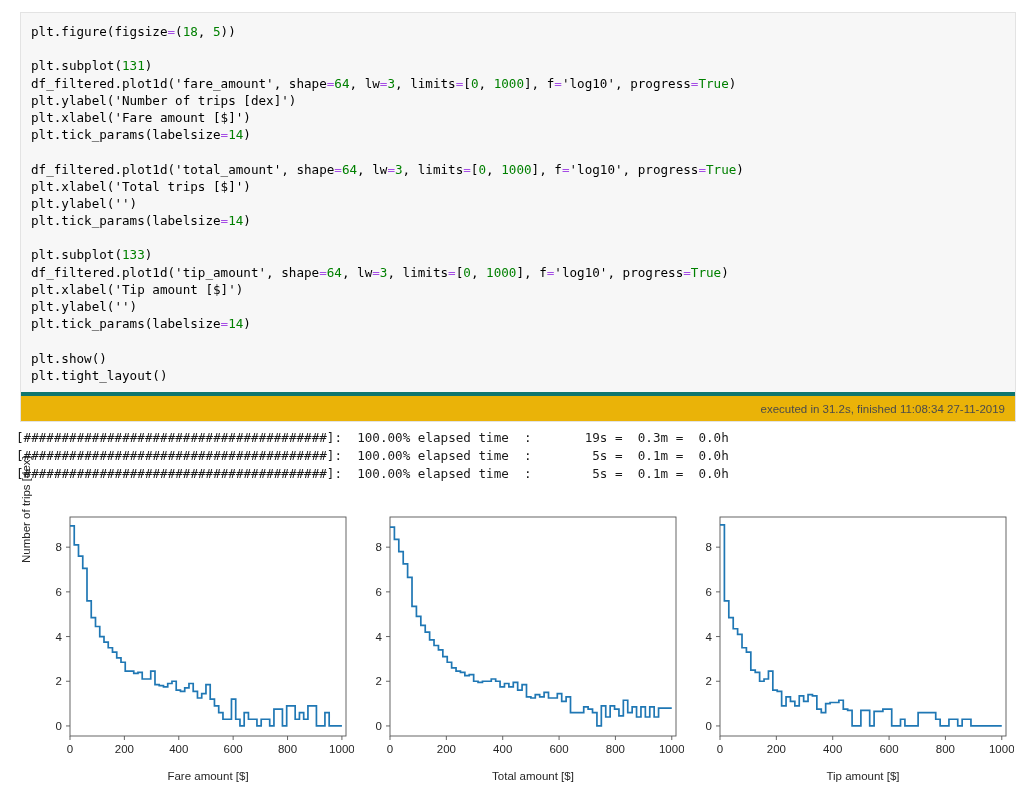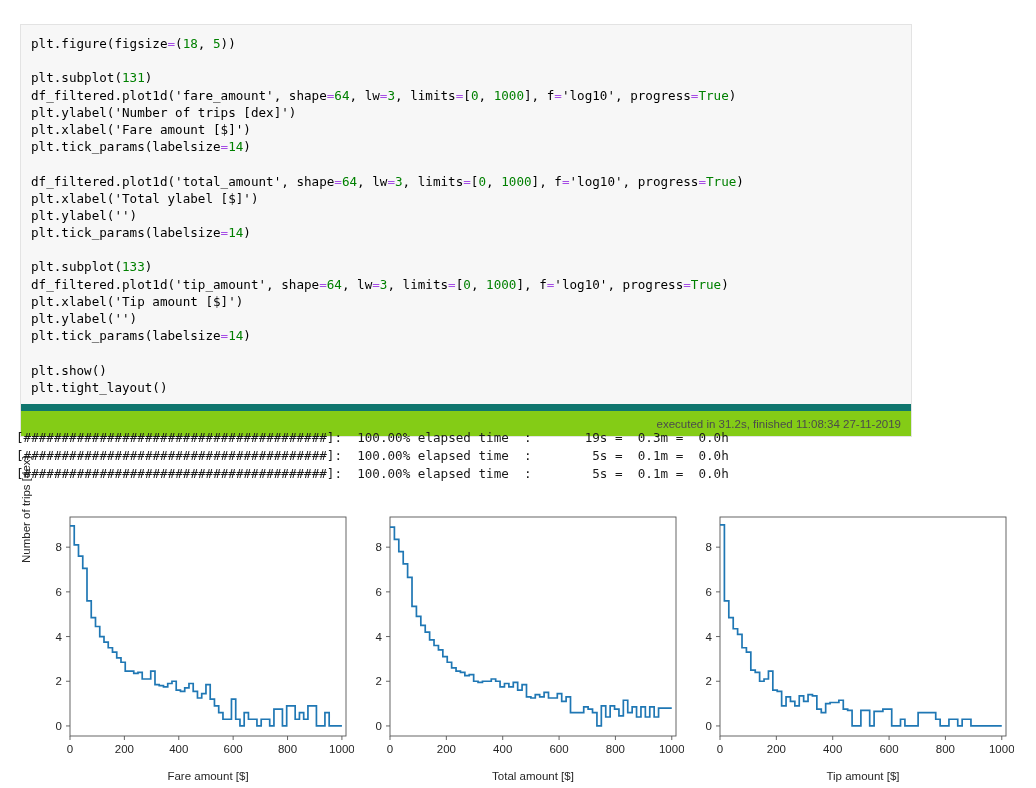--- a/index.html
+++ b/index.html
@@ -12,22 +12,22 @@
     height: 788px;
     position: relative;
     font-family: "Liberation Sans", sans-serif;
     overflow: hidden;
   }
 
   
   #notebook-cell {
     position: absolute;
     left: 20px;
-    top: 24px;
-    width: 892px;
+    top: 12px;
+    width: 996px;
     background: #f7f7f7;
     border: 1px solid #e3e3e3;
     box-sizing: border-box;
   }
   #code-area {
     padding: 10px 0 8px 10px;
   }
   .code-line {
     font-family: "DejaVu Sans Mono", "Liberation Mono", monospace;
     font-size: 12.6px;
@@ -38,22 +38,22 @@
   }
   .code-line.blank { height: 17.2px; }
 
   .tok-plain   { color: #000000; }
   .tok-num     { color: #008000; }
   .tok-str     { color: #000000; }
   .tok-op      { color: #a54ce5; }
   .tok-kw      { color: #008000; font-weight: normal; }
 
   #exec-bar {
-    border-top: 7px solid #0f766e;
-    background: #84cc16;
+    border-top: 4px solid #0f766e;
+    background: #eab308;
     text-align: right;
     padding: 3px 10px 4px 0;
   }
   #exec-text {
     font-family: "Liberation Sans", sans-serif;
     font-size: 11.5px;
     color: #4b4b4b;
     white-space: pre;
   }
 
@@ -111,21 +111,21 @@
   <div id="code-area">
       <div class="code-line"><span class="tok-plain">plt.figure(figsize</span><span class="tok-op">=</span><span class="tok-plain">(</span><span class="tok-num">18</span><span class="tok-plain">, </span><span class="tok-num">5</span><span class="tok-plain">))</span></div>
       <div class="code-line blank">&nbsp;</div>
       <div class="code-line"><span class="tok-plain">plt.subplot(</span><span class="tok-num">131</span><span class="tok-plain">)</span></div>
       <div class="code-line"><span class="tok-plain">df_filtered.plot1d(</span><span class="tok-str">'fare_amount'</span><span class="tok-plain">, shape</span><span class="tok-op">=</span><span class="tok-num">64</span><span class="tok-plain">, lw</span><span class="tok-op">=</span><span class="tok-num">3</span><span class="tok-plain">, limits</span><span class="tok-op">=</span><span class="tok-plain">[</span><span class="tok-num">0</span><span class="tok-plain">, </span><span class="tok-num">1000</span><span class="tok-plain">], f</span><span class="tok-op">=</span><span class="tok-str">'log10'</span><span class="tok-plain">, progress</span><span class="tok-op">=</span><span class="tok-kw">True</span><span class="tok-plain">)</span></div>
       <div class="code-line"><span class="tok-plain">plt.ylabel(</span><span class="tok-str">'Number of trips [dex]'</span><span class="tok-plain">)</span></div>
       <div class="code-line"><span class="tok-plain">plt.xlabel(</span><span class="tok-str">'Fare amount [$]'</span><span class="tok-plain">)</span></div>
       <div class="code-line"><span class="tok-plain">plt.tick_params(labelsize</span><span class="tok-op">=</span><span class="tok-num">14</span><span class="tok-plain">)</span></div>
       <div class="code-line blank">&nbsp;</div>
       <div class="code-line"><span class="tok-plain">df_filtered.plot1d(</span><span class="tok-str">'total_amount'</span><span class="tok-plain">, shape</span><span class="tok-op">=</span><span class="tok-num">64</span><span class="tok-plain">, lw</span><span class="tok-op">=</span><span class="tok-num">3</span><span class="tok-plain">, limits</span><span class="tok-op">=</span><span class="tok-plain">[</span><span class="tok-num">0</span><span class="tok-plain">, </span><span class="tok-num">1000</span><span class="tok-plain">], f</span><span class="tok-op">=</span><span class="tok-str">'log10'</span><span class="tok-plain">, progress</span><span class="tok-op">=</span><span class="tok-kw">True</span><span class="tok-plain">)</span></div>
-      <div class="code-line"><span class="tok-plain">plt.xlabel(</span><span class="tok-str">'Total ylabel [$]'</span><span class="tok-plain">)</span></div>
+      <div class="code-line"><span class="tok-plain">plt.xlabel(</span><span class="tok-str">'Total trips [$]'</span><span class="tok-plain">)</span></div>
       <div class="code-line"><span class="tok-plain">plt.ylabel(</span><span class="tok-str">''</span><span class="tok-plain">)</span></div>
       <div class="code-line"><span class="tok-plain">plt.tick_params(labelsize</span><span class="tok-op">=</span><span class="tok-num">14</span><span class="tok-plain">)</span></div>
       <div class="code-line blank">&nbsp;</div>
       <div class="code-line"><span class="tok-plain">plt.subplot(</span><span class="tok-num">133</span><span class="tok-plain">)</span></div>
       <div class="code-line"><span class="tok-plain">df_filtered.plot1d(</span><span class="tok-str">'tip_amount'</span><span class="tok-plain">, shape</span><span class="tok-op">=</span><span class="tok-num">64</span><span class="tok-plain">, lw</span><span class="tok-op">=</span><span class="tok-num">3</span><span class="tok-plain">, limits</span><span class="tok-op">=</span><span class="tok-plain">[</span><span class="tok-num">0</span><span class="tok-plain">, </span><span class="tok-num">1000</span><span class="tok-plain">], f</span><span class="tok-op">=</span><span class="tok-str">'log10'</span><span class="tok-plain">, progress</span><span class="tok-op">=</span><span class="tok-kw">True</span><span class="tok-plain">)</span></div>
       <div class="code-line"><span class="tok-plain">plt.xlabel(</span><span class="tok-str">'Tip amount [$]'</span><span class="tok-plain">)</span></div>
       <div class="code-line"><span class="tok-plain">plt.ylabel(</span><span class="tok-str">''</span><span class="tok-plain">)</span></div>
       <div class="code-line"><span class="tok-plain">plt.tick_params(labelsize</span><span class="tok-op">=</span><span class="tok-num">14</span><span class="tok-plain">)</span></div>
       <div class="code-line blank">&nbsp;</div>
       <div class="code-line"><span class="tok-plain">plt.show()</span></div>

